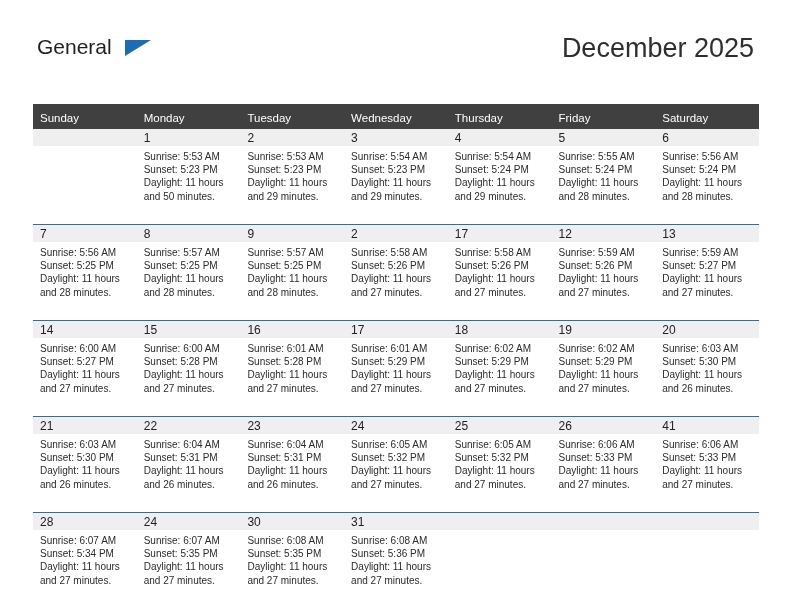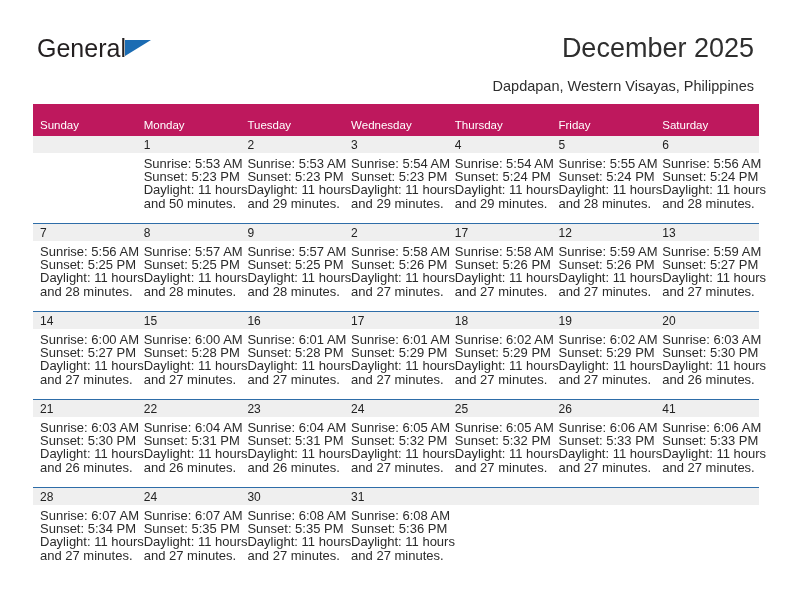--- a/index.html
+++ b/index.html
@@ -32,21 +32,21 @@
   .logo {
     position: absolute;
     left: 37px;
     top: 36px;
     width: 200px;
     height: 46px;
     line-height: 1;
   }
   .logo-row1 {
     position: relative;
-    font-size: 25px;
+    font-size: 21px;
     color: #231f20;
     letter-spacing: 0px;
     height: 22px;
   }
   .logo-row2 {
     position: relative;
     font-size: 21px;
     color: #1b75bc;
     height: 22px;
     margin-top: 1px;
@@ -83,26 +83,26 @@
   
   .calendar {
     position: absolute;
     left: 33px;
     top: 104px;
     width: 726px;
     border-collapse: collapse;
     table-layout: fixed;
   }
   .calendar th {
-    background: #be185d;
+    background: #404040;
     color: #ffffff;
     font-size: 11.5px;
     font-weight: normal;
     text-align: left;
-    padding: 15px 0 5px 7px;
+    padding: 8px 0 5px 7px;
     height: 12px;
     border: none;
   }
   .calendar td {
     vertical-align: top;
     padding: 0;
     border: none;
     width: 103.7px;
   }
   .week-sep td {
@@ -115,24 +115,24 @@
     color: #222222;
     padding: 2px 0 1px 7px;
     box-sizing: border-box;
     line-height: 15px;
   }
   .daynum.empty {
     background: #efefef;
   }
   .details {
     padding: 4px 5px 10px 7px;
-    font-size: 13px;
+    font-size: 10px;
     line-height: 13.2px;
     color: #2b2b2b;
-    height: 70px;
+    height: 78px;
     box-sizing: border-box;
   }
   .details div {
     white-space: nowrap;
   }
   .empty-cell .details {
     visibility: hidden;
   }
 </style>
 </head>
@@ -141,21 +141,20 @@
 <div class="page">
 
   <div class="header">
 
     <div class="logo">
       <div class="logo-row1">General</div>
       <div class="logo-tri"></div>
     </div>
 
     <div class="title">December 2025</div>
-    <div class="subtitle">Dapdapan, Western Visayas, Philippines</div>
   </div>
 
   <table class="calendar">
     <thead>
       <tr>
         <th>Sunday</th>
         <th>Monday</th>
         <th>Tuesday</th>
         <th>Wednesday</th>
         <th>Thursday</th>

